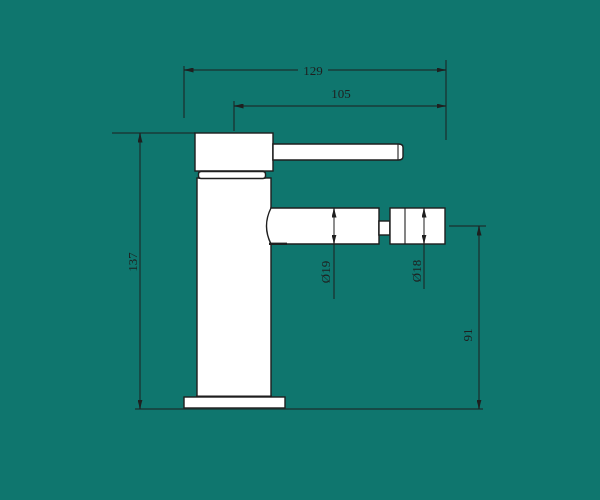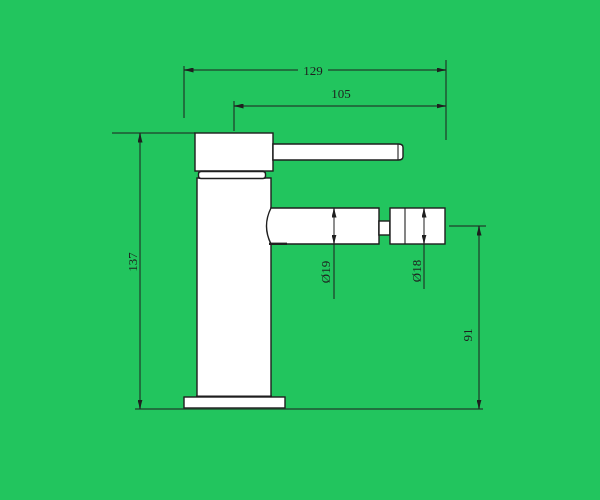--- a/index.html
+++ b/index.html
@@ -4,21 +4,21 @@
 <style>
   html, body {
     margin: 0;
     padding: 0;
     background: #ffffff;
   }
   .canvas {
     position: relative;
     width: 600px;
     height: 500px;
-    background: #22c55e;
+    background: #0f766e;
     overflow: hidden;
   }
   svg { display: block; }
   .outline {
     fill: #ffffff;
     stroke: #1f1f1f;
     stroke-width: 1.4;
     stroke-linejoin: miter;
   }
   .thin {

